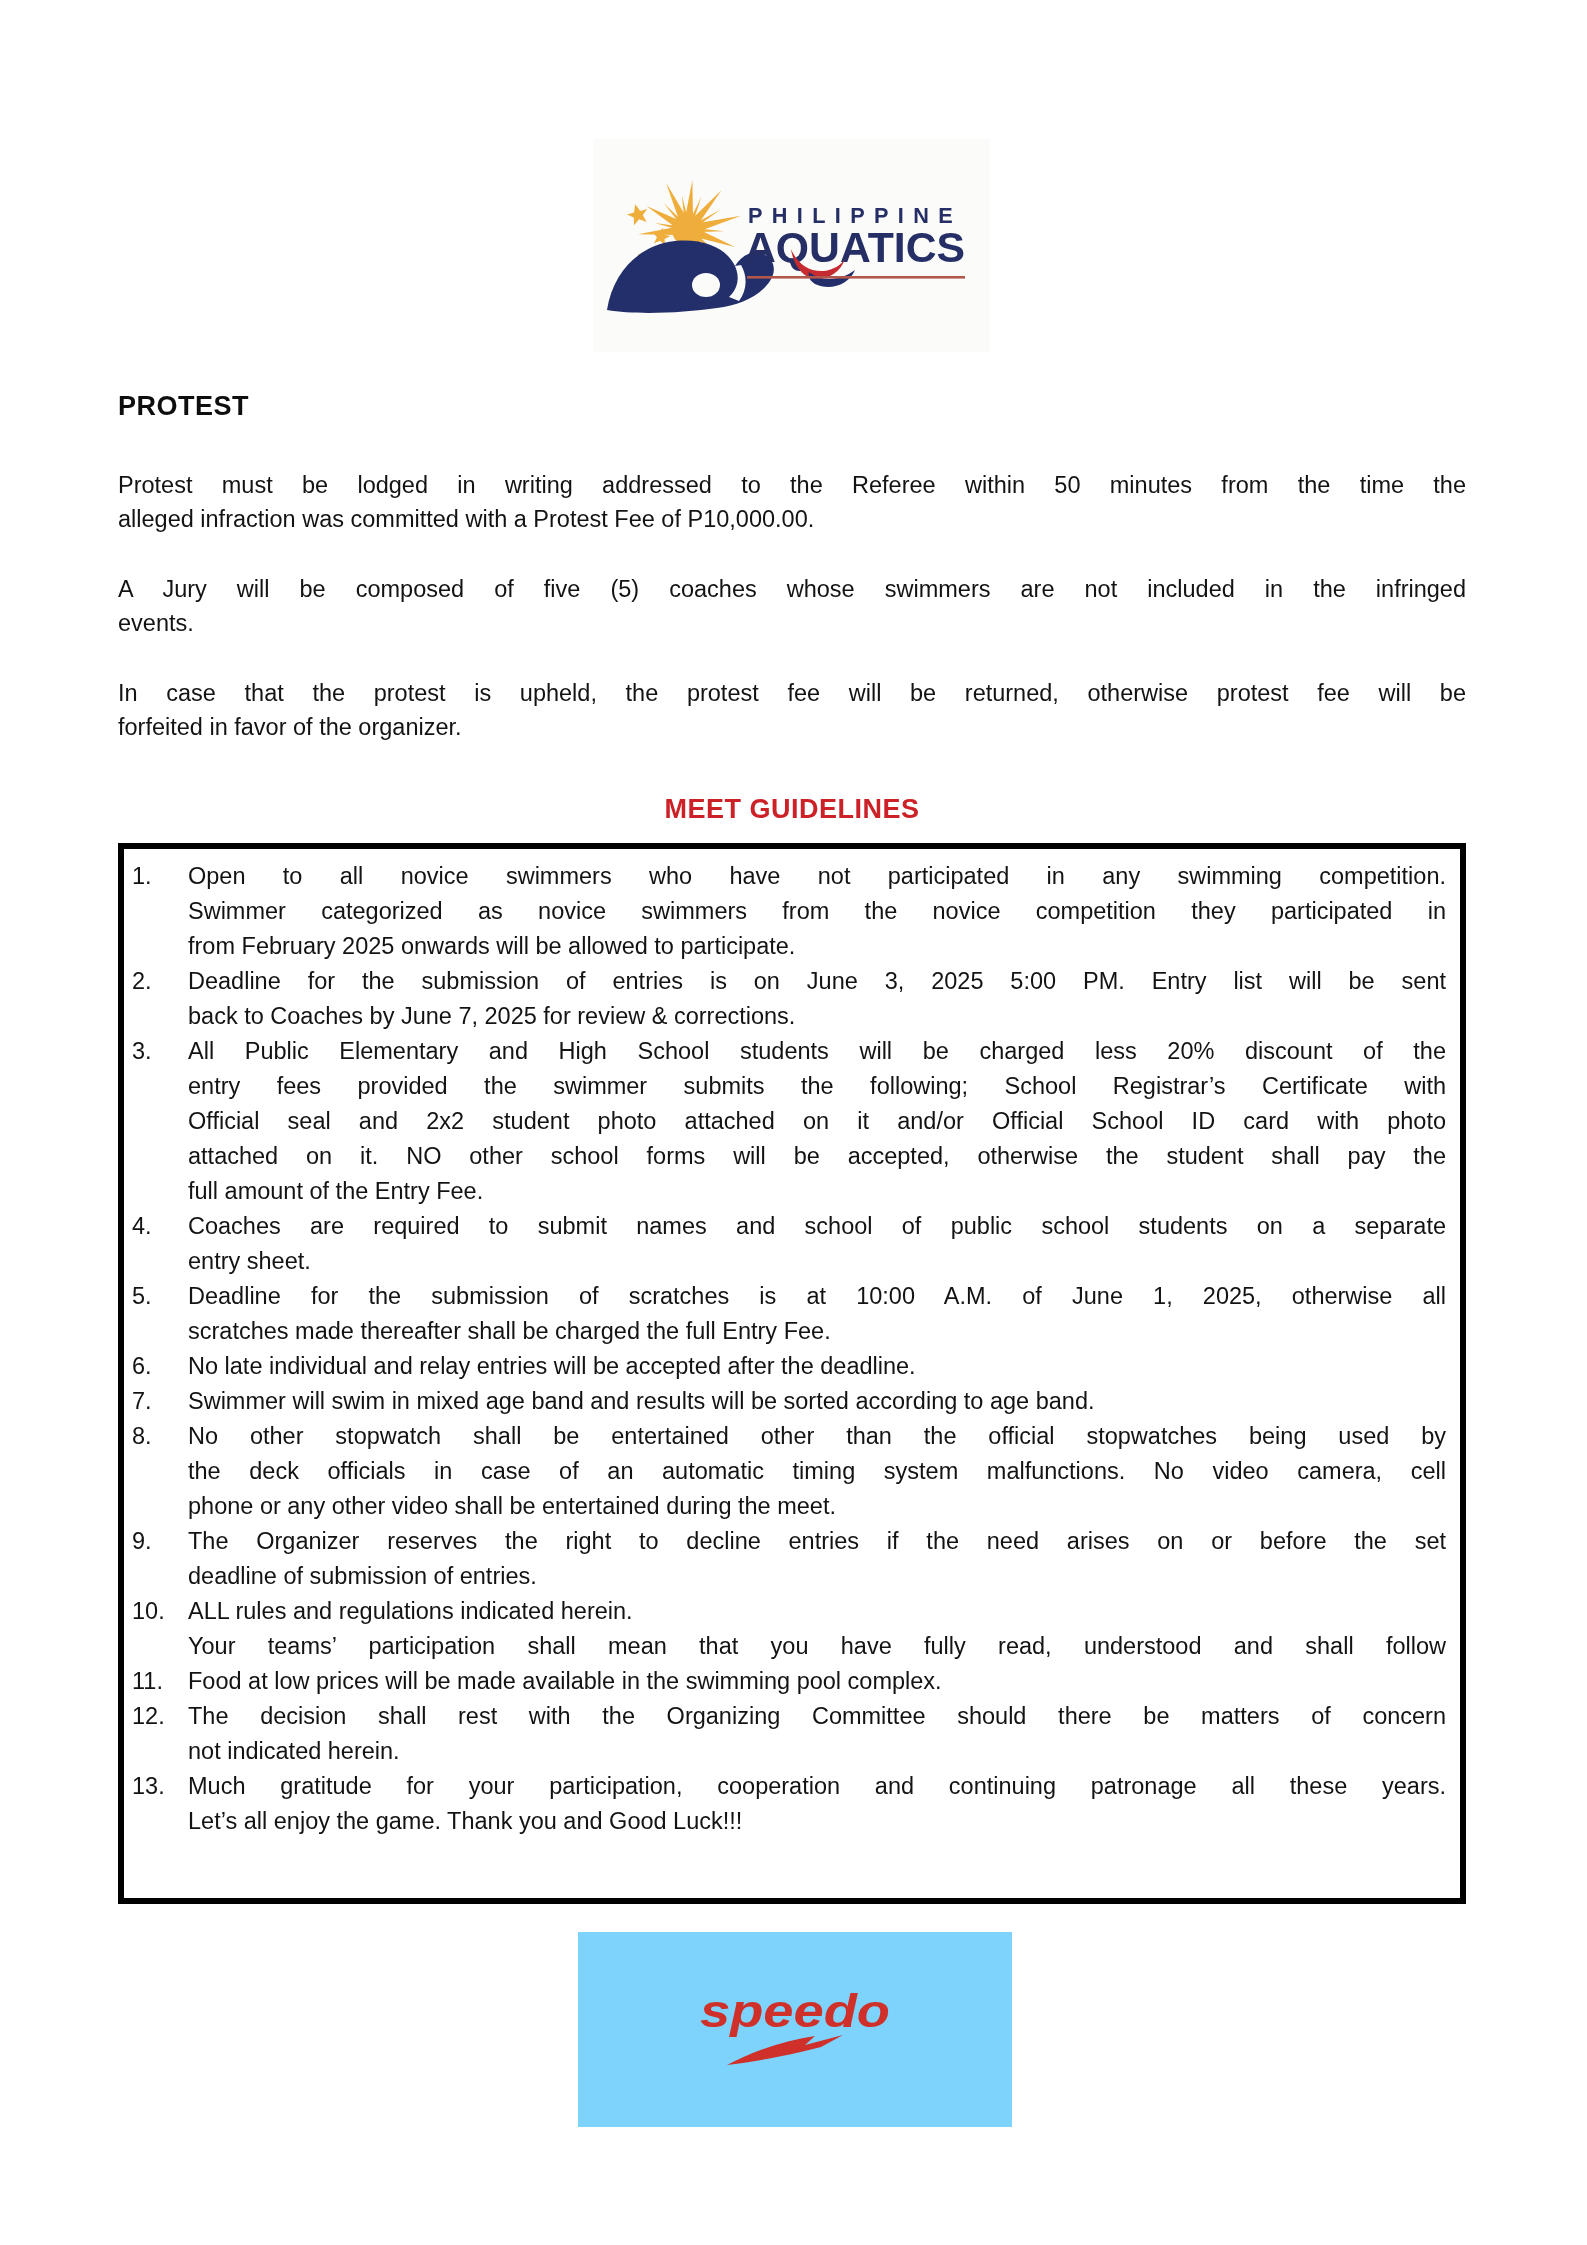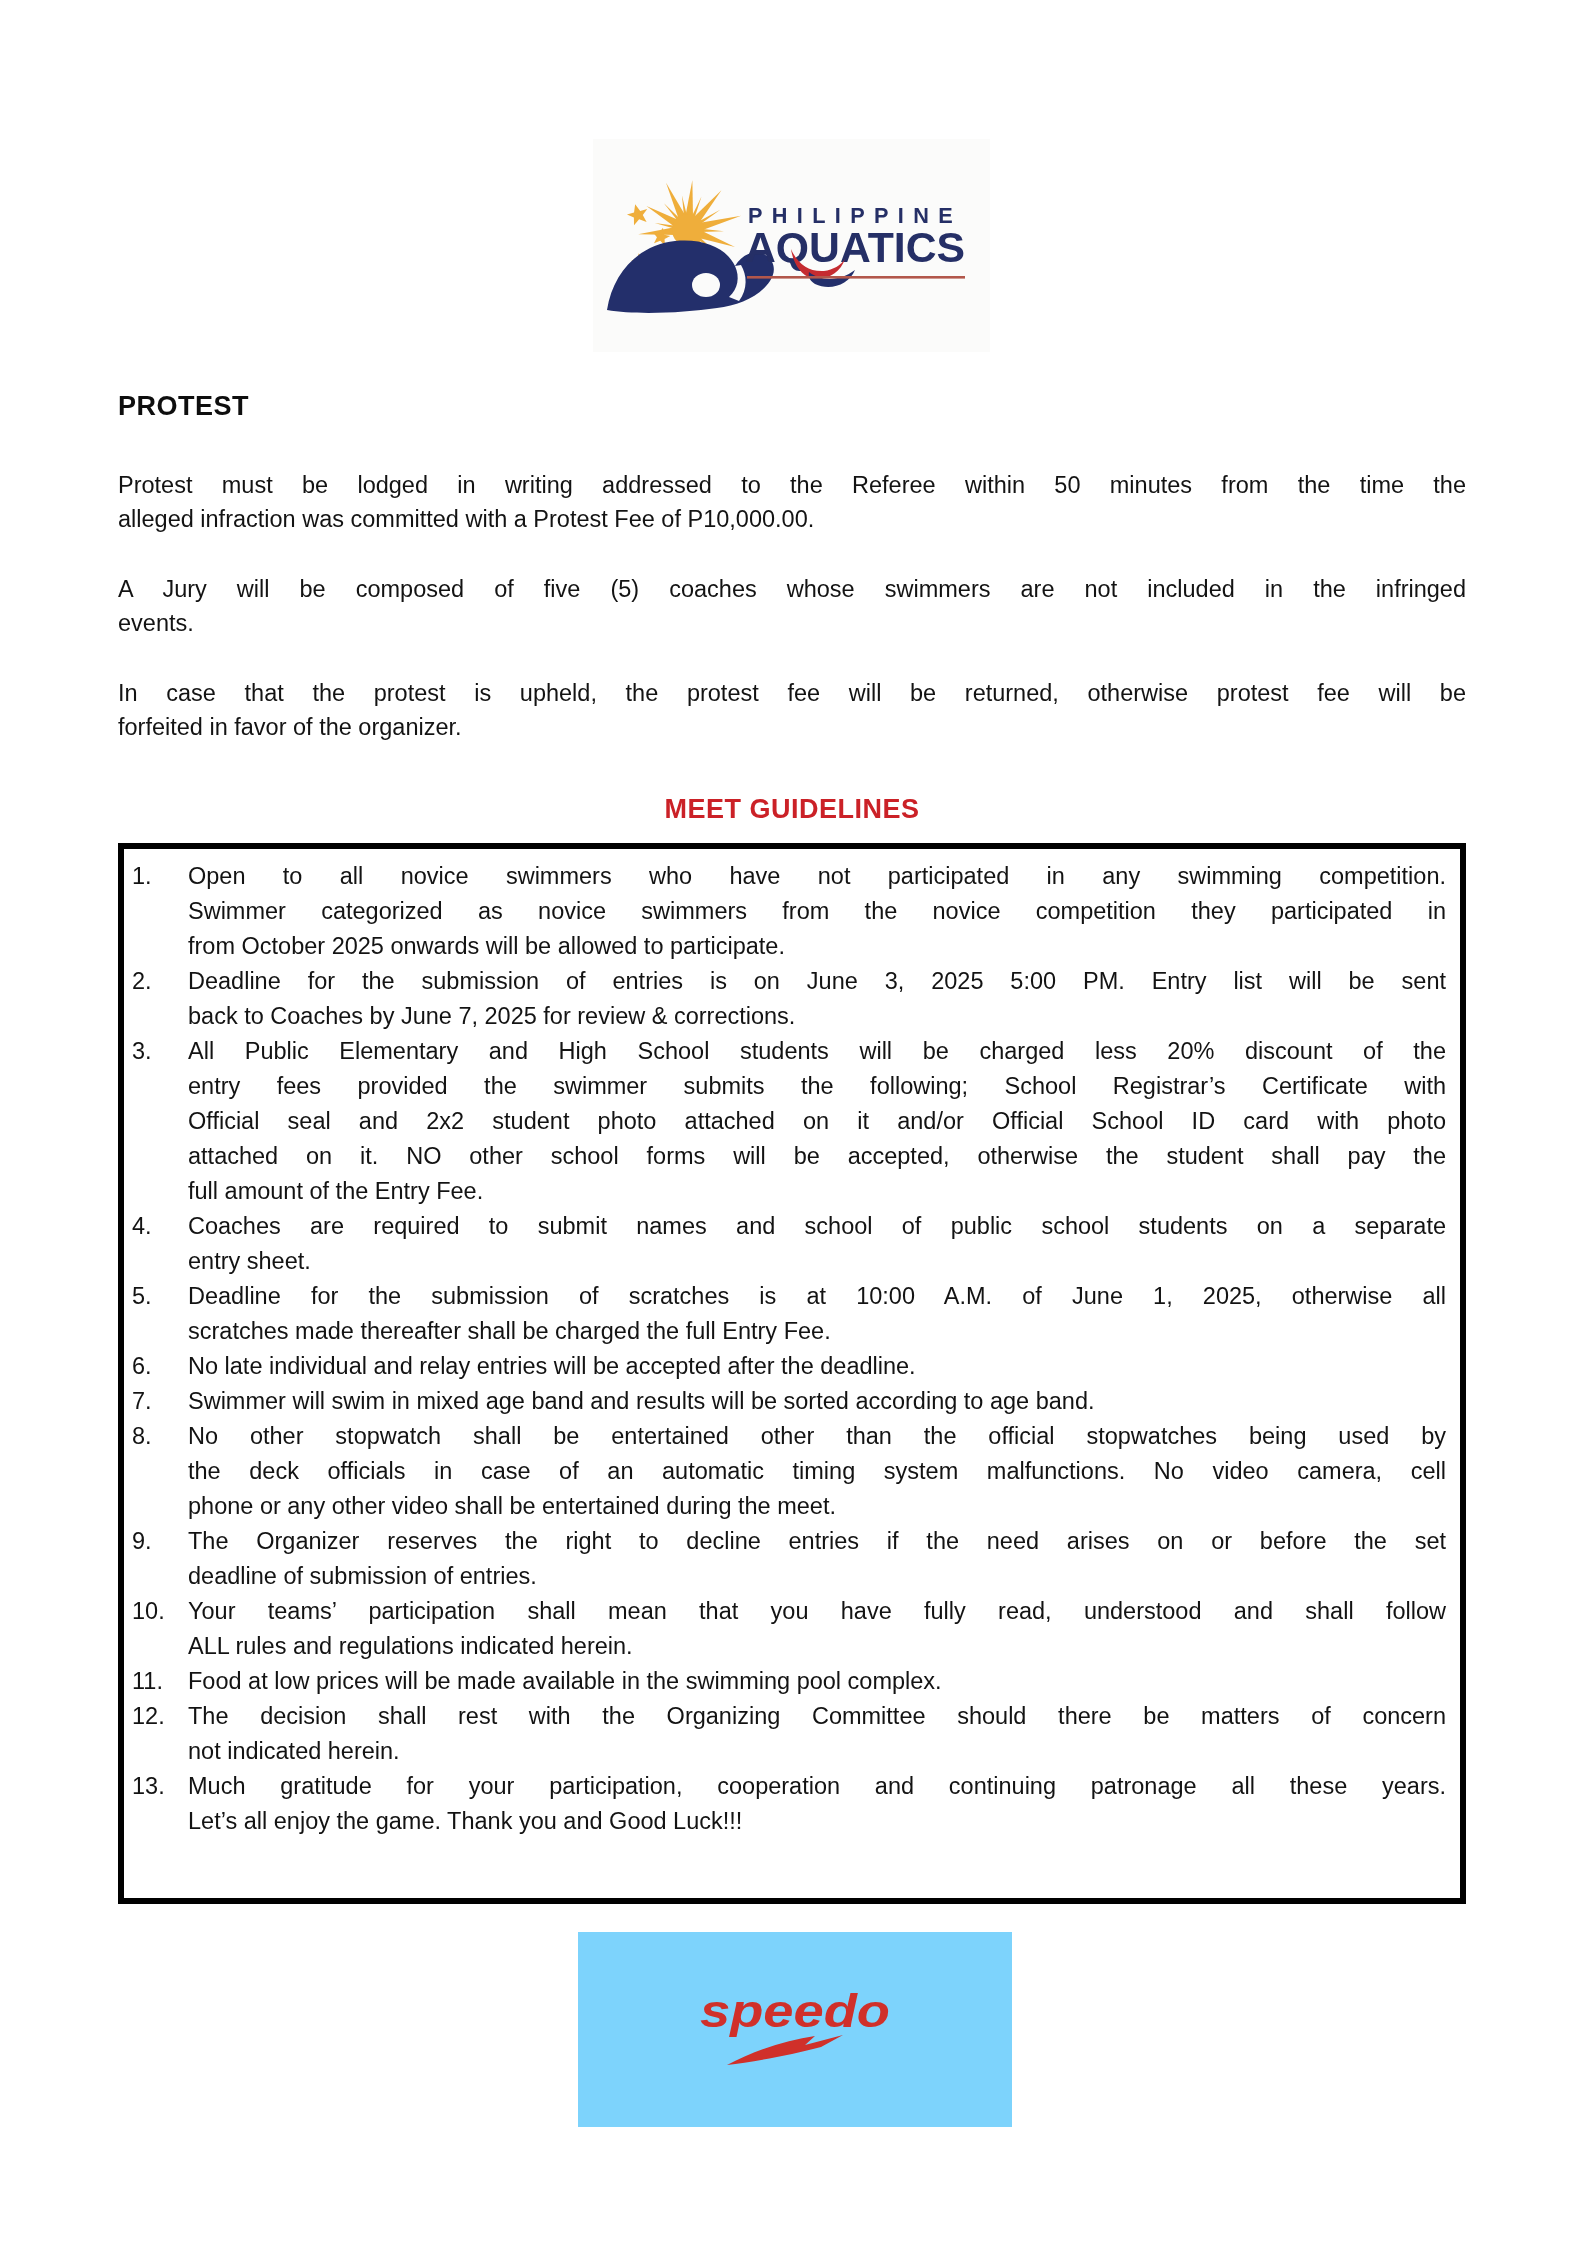--- a/index.html
+++ b/index.html
@@ -130,21 +130,21 @@
 
   <div class="guidelines-heading" id="gh" style="color: rgb(203, 33, 39);">MEET GUIDELINES</div>
 
   <div class="guidelines-box">
     <ol class="glist" id="glist">
         <li>
     <span class="num">1.</span>
     <div class="itext">
             <div class="ln">Open to all novice swimmers who have not participated in any swimming competition.</div>
             <div class="ln">Swimmer categorized as novice swimmers from the novice competition they participated in</div>
-            <div class="ln last">from October 2025 onwards will be allowed to participate.</div>
+            <div class="ln last">from February 2025 onwards will be allowed to participate.</div>
           </div>
   </li>
         <li>
     <span class="num">2.</span>
     <div class="itext">
             <div class="ln">Deadline for the submission of entries is on June 3, 2025 5:00 PM. Entry list will be sent</div>
             <div class="ln last">back to Coaches by June 7, 2025 for review &amp; corrections.</div>
           </div>
   </li>
         <li>
@@ -194,22 +194,22 @@
         <li>
     <span class="num">9.</span>
     <div class="itext">
             <div class="ln">The Organizer reserves the right to decline entries if the need arises on or before the set</div>
             <div class="ln last">deadline of submission of entries.</div>
           </div>
   </li>
         <li>
     <span class="num">10.</span>
     <div class="itext">
+            <div class="ln last">ALL rules and regulations indicated herein.</div>
             <div class="ln">Your teams’ participation shall mean that you have fully read, understood and shall follow</div>
-            <div class="ln last">ALL rules and regulations indicated herein.</div>
           </div>
   </li>
         <li>
     <span class="num">11.</span>
     <div class="itext">
             <div class="ln last">Food at low prices will be made available in the swimming pool complex.</div>
           </div>
   </li>
         <li>
     <span class="num">12.</span>

